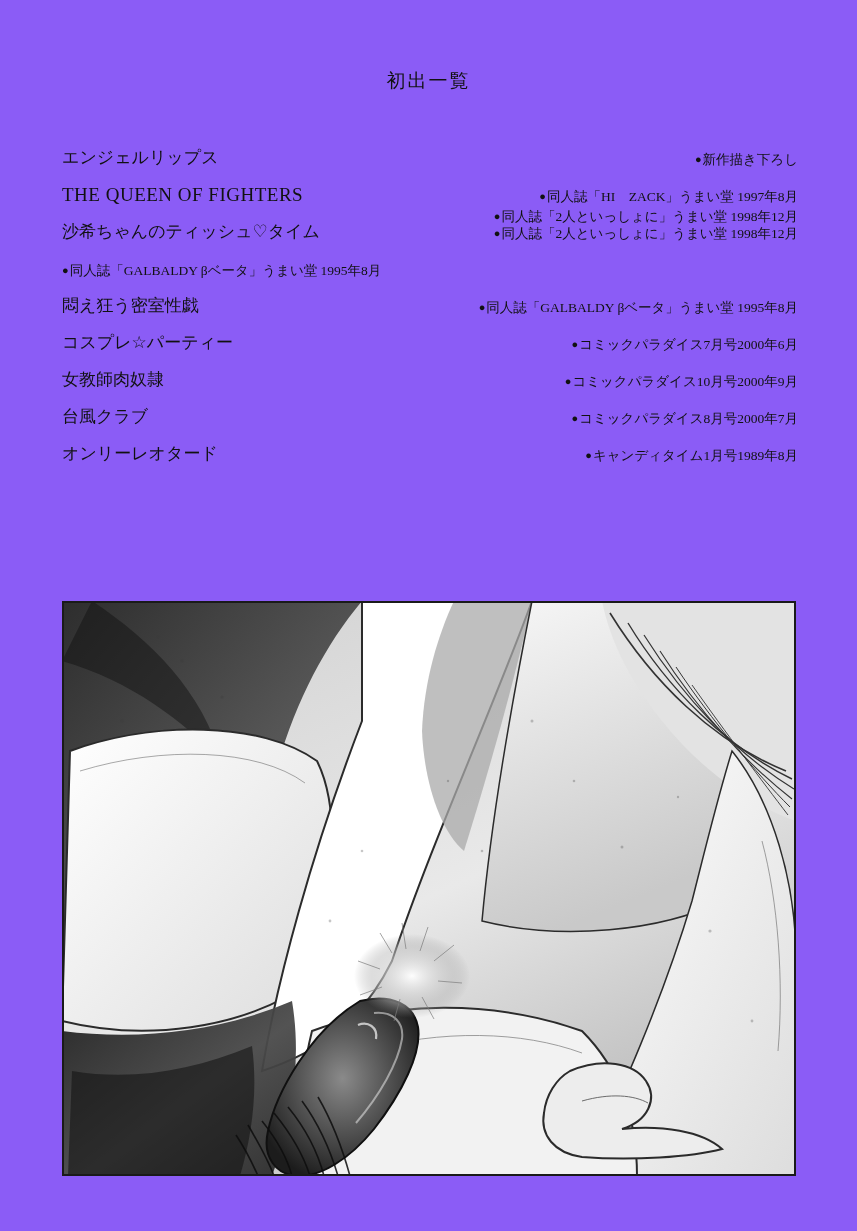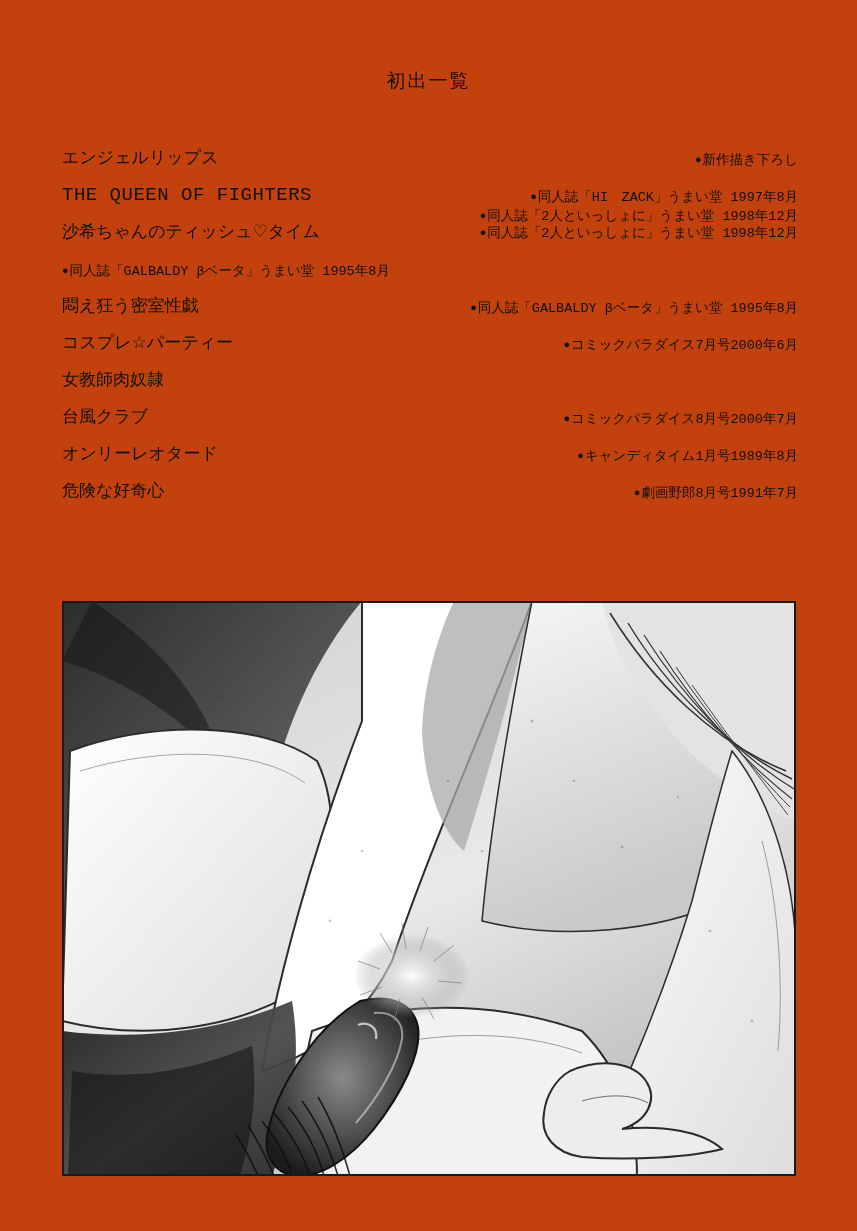--- a/index.html
+++ b/index.html
@@ -11,21 +11,21 @@
     width: 857px;
     height: 1231px;
     position: relative;
     font-family: "Liberation Sans", sans-serif;
     color: #1a1a1a;
     overflow: hidden;
   }
   .page {
     position: absolute;
     inset: 0;
-    background: #c2410c;
+    background: #8b5cf6;
   }
   .page-title {
     position: absolute;
     top: 68px;
     left: 0;
     width: 100%;
     text-align: center;
     font-size: 19px;
     letter-spacing: 2px;
     font-family: "DejaVu Sans", sans-serif;
@@ -43,27 +43,27 @@
     justify-content: space-between;
     height: 37px;
   }
   .toc-title {
     font-size: 17px;
     font-family: "DejaVu Sans", sans-serif;
     white-space: nowrap;
     color: #111;
   }
   .toc-title.latin {
-    font-family: Liberation Mono, monospace;
+    font-family: Liberation Serif, serif;
     font-size: 19px;
     letter-spacing: 0.5px;
   }
   .toc-source {
     font-size: 13.5px;
-    font-family: Liberation Mono, monospace;
+    font-family: Liberation Serif, serif;
     white-space: nowrap;
     color: #111;
     text-align: right;
     margin-top: 47px;
   }
   .toc-source .bullet {
     font-size: 11px;
     vertical-align: 1px;
     margin-right: 1px;
   }
@@ -126,37 +126,34 @@
     </div>
 
     <div class="toc-row">
       <div class="toc-title">コスプレ☆パーティー</div>
       <div class="toc-source"><span class="bullet">●</span><span>コミックパラダイス7月号2000年6月</span></div>
     </div>
 
 
     <div class="toc-row">
       <div class="toc-title">女教師肉奴隷</div>
+      <div class="toc-source"><span class="bullet">●</span><span>コミックパラダイス10月号2000年9月</span></div>
     </div>
 
     <div class="toc-row">
       <div class="toc-title">台風クラブ</div>
       <div class="toc-source"><span class="bullet">●</span><span>コミックパラダイス8月号2000年7月</span></div>
     </div>
 
     <div class="toc-row">
       <div class="toc-title">オンリーレオタード</div>
       <div class="toc-source"><span class="bullet">●</span><span>キャンディタイム1月号1989年8月</span></div>
     </div>
 
 
-    <div class="toc-row">
-      <div class="toc-title">危険な好奇心</div>
-      <div class="toc-source"><span class="bullet">●</span><span>劇画野郎8月号1991年7月</span></div>
-    </div>
 
   </div>
 
   <div class="art">
     <svg width="734" height="575" viewBox="0 0 734 575" xmlns="http://www.w3.org/2000/svg">
       <defs>
         <linearGradient id="gDark" x1="0" y1="0" x2="1" y2="1">
           <stop offset="0%" stop-color="#1f1f1f"></stop>
           <stop offset="55%" stop-color="#4a4a4a"></stop>
           <stop offset="100%" stop-color="#2a2a2a"></stop>

